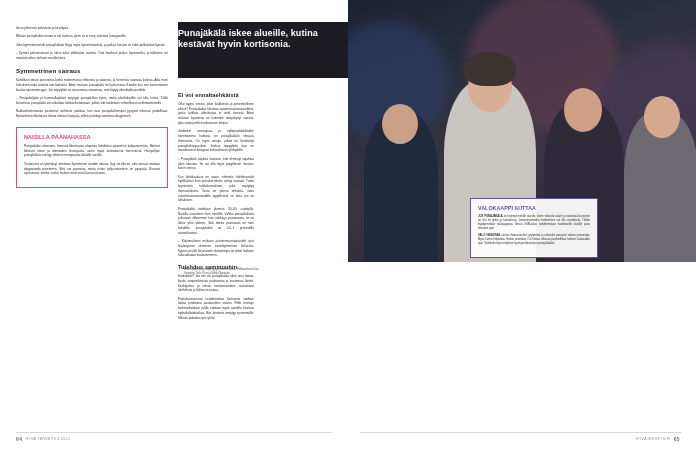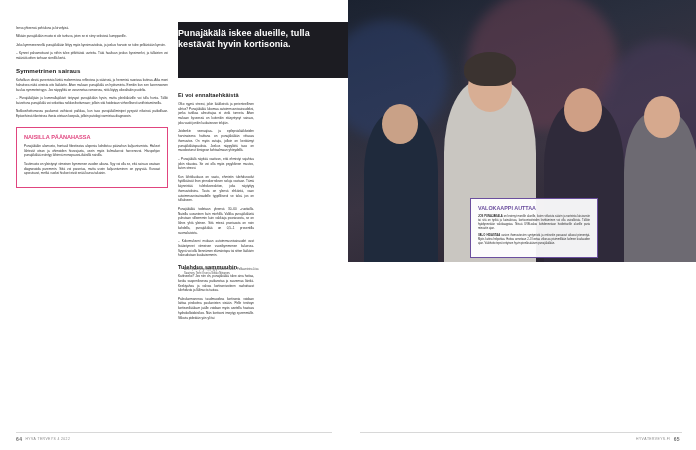--- a/index.html
+++ b/index.html
@@ -120,21 +120,21 @@
         <div class="pinkbox">
           <h3>NAISILLA PÄÄNAHASSA</h3>
           <p>Punajäkälän alamusto, frontaali fibrotisoiva alopesia kohdistuu päänahan kaljuuntumista. Hiukset lähtevät otsan ja ohimoiden hiusrajasta, usein myös kulmakarvat harvenevat. Hiuspohjan punajäkälää esiintyy lähinnä menopaussi-ikäisillä naisilla.</p>
           <p>Tautimuoto on yleistynyt viimeisen kymmenen vuoden aikana. Syy voi olla se, että sairaus osataan diagnosoida paremmin. Siitä voi parantua, mutta usein kaljuuntuminen on pysyvää. Kuroaat apseutuvat, mntkä vuoksi hiukset eivät enää kasva takaisin.</p>
         </div>
       </div>
       <div class="col"></div>
     </div>
 
     <div class="headbar"></div>
-    <div class="headline">Punajäkälä iskee alueille, tulla kestävät hyvin kortisonia.</div>
+    <div class="headline">Punajäkälä iskee alueille, kutina kestävät hyvin kortisonia.</div>
 
     <div class="mid-cols">
       <div class="mcol">
         <h2 class="sub">Ei voi ennaltaehkäistä</h2>
         <p>Olko syynä stressi, jokin lääkkeistä ja perienteellinen alirtus? Punajäkälää lukomaa autoimmuunisairaudeksi, jonka tarkkaa aiheuttajaa ei vielä tunneta. Ahon mukaan kyseessä on kuitenkin stäsyntynyt sairaus, joka vaatii jonkin laukaisevan tekijän.</p>
         <p>Joidenkin seeraajiaa- ja epilepsialääkkeiden harvinaisena haittana on punajäkälään vittaava ihomuutos. On myös outajia, jolloin on kerätämyt punajäkälätapauksia. Joskus näppylöitä taas on muodostunut kirsigean kohtaalmaan yhteydellä.</p>
         <p>– Punajäkälä näyttää vaativan, että ehmistyi sajahtua jokin nkautoa. Se voi olla myös psyykkinen muutos, kuten stressi.</p>
         <p>Kun lähtölaukaus on saatu, ehmistin tulehdussolut hyökkäävät ihon pinnakerroksen soluja vastaan. Tämä käynnistää tulehdusreaktion, joka näytyttyy ihomuutoksina. Tauta on ylensä ehkäistä, vaan autoimmuunisairaudelle tyypilliisesti se taloi- jos on tullakseen.</p>
         <p>Punajäkälää todetaan yleensä 30–60 -vuotiailla. Naisilla uusanteen kuin miehillä. Valkka punajäkälästä puhutaan silleemmin kuin vakkiaja psoriasosta, se on lähes yhtä yleinen. Sitä mtesä psoriaasta on noin kahdella, punajäkälää on 0,5–1 prosentilla suomalaisista.</p>
         <p>– Kokemukseni mukaan autoimmuunisairaudet ovat lisääntyneet viimeisen vuosikymmenen kuluessa. Syynä voi olla liiennämen elämäntapa tai sitten lääkärin hakeudutaan kuakaisemmin.</p>

